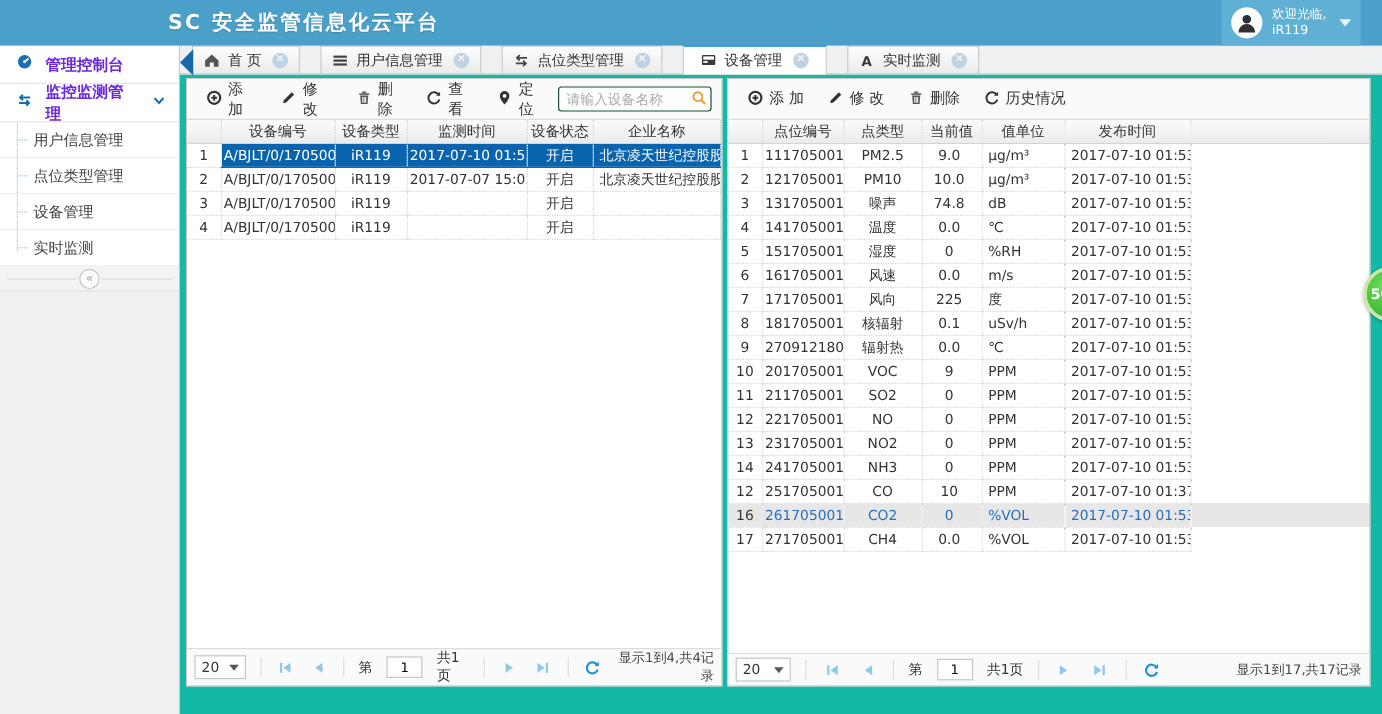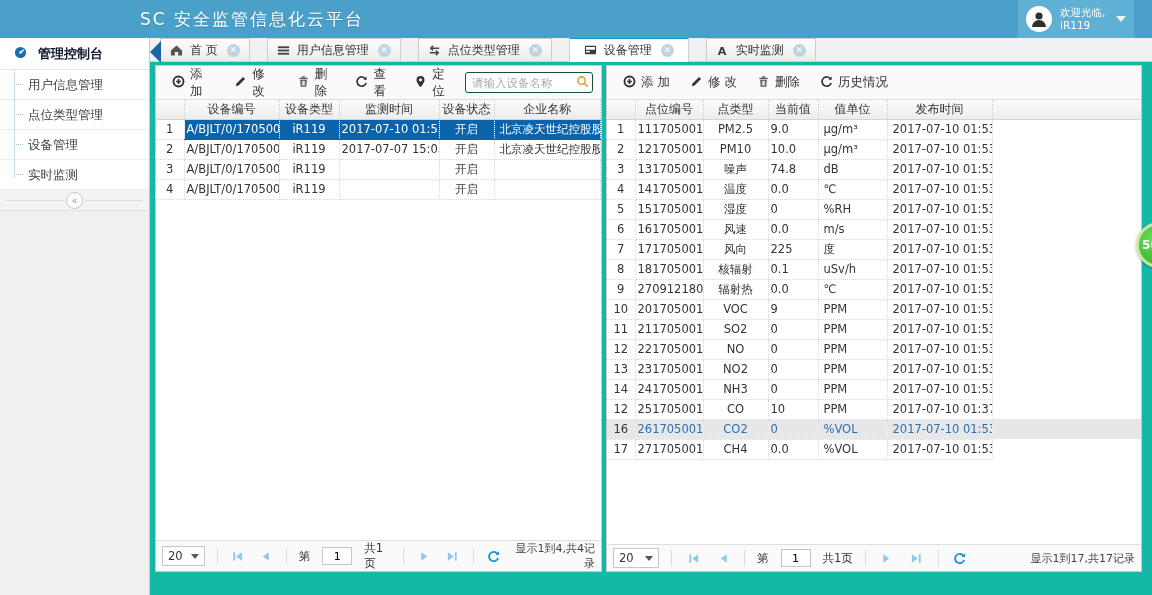--- a/index.html
+++ b/index.html
@@ -4,34 +4,34 @@
 <style>
   * { margin:0; padding:0; box-sizing:border-box; }
   html,body { width:1152px; height:595px; overflow:hidden; }
   body { font-family:"DejaVu Sans","Liberation Sans",sans-serif; font-size:12px; color:#333;
          background:#f0f0f0; position:relative; }
 
   
   .hdr { position:absolute; left:0; top:0; width:1152px; height:38px; background:#4aa0c9; z-index:5; }
   .logo { position:absolute; left:12px; top:3px; width:112px; height:32px; }
   .app-title { position:absolute; left:140px; top:0; height:38px; line-height:38px;
-               color:#fff; font-size:17px; letter-spacing:2px; font-weight:normal; text-shadow:0 1px 1px rgba(0,0,0,.15); }
+               color:#fff; font-size:17px; letter-spacing:2px; font-weight:bold; text-shadow:0 1px 1px rgba(0,0,0,.15); }
   .user-chip { position:absolute; right:18px; top:0; height:38px; width:116px; background:#60b0d6;
                display:flex; align-items:center; gap:8px; padding:0 8px; cursor:pointer; }
   .avatar { width:26px; height:26px; border-radius:50%; background:#fff; flex:0 0 26px;
             display:flex; align-items:center; justify-content:center; overflow:hidden; }
   .user-txt { color:#fff; font-size:10.5px; line-height:13px; flex:1; }
   .caret { width:0; height:0; border-left:5px solid transparent; border-right:5px solid transparent;
            border-top:6px solid #eaf4fa; }
 
   
   .sidebar { position:absolute; left:0; top:38px; width:150px; bottom:0; background:#fff;
              border-right:1px solid #c9c9c9; display:flex; flex-direction:column; z-index:2; }
   .side-group { height:32px; display:flex; align-items:center; gap:11px; padding:0 10px 0 14px;
-                color:#0f172a; font-weight:bold; font-size:13px; border-bottom:1px solid #e6e6e6;
+                color:#6d28d9; font-weight:bold; font-size:13px; border-bottom:1px solid #e6e6e6;
                 cursor:pointer; position:relative; }
   .side-group .gchev { margin-left:auto; }
   .subwrap { position:relative; }
   .subwrap::before { content:""; position:absolute; left:14px; top:0; bottom:13px; border-left:1px dotted #9cc4de; }
   .side-sub { height:30px; line-height:29px; padding-left:28px; font-size:12.5px; color:#444;
               border-bottom:1px solid #ededed; cursor:pointer; position:relative; }
   .side-sub::before { content:""; position:absolute; left:14px; top:14px; width:9px; border-top:1px dotted #9cc4de; }
   .collapse-bar { height:20px; background:#f3f3f3; display:flex; align-items:center; padding:0 6px; gap:0; cursor:pointer; }
   .collapse-bar .ln { flex:1; border-top:1px solid #ddd; }
   .collapse-bar .knob { width:17px; height:17px; border:1px solid #c2c8cd; border-radius:50%;
@@ -71,21 +71,21 @@
   .search-box input::placeholder { color:#aaa; }
   .search-box .mag { position:absolute; right:4px; top:3px; }
 
   .tblwrap { flex:1; overflow:hidden; position:relative; }
   table.grid { border-collapse:collapse; table-layout:fixed; width:100%; }
   table.grid th { height:19px; background:linear-gradient(#fbfbfb,#ececec); font-weight:normal;
         font-size:12px; color:#333; border-right:1px dotted #c8c8c8; border-bottom:1px solid #d4d4d4; overflow:hidden; white-space:nowrap; }
   table.grid td { height:20px; font-size:11.5px; color:#333; border-right:1px dotted #d8d8d8;
         border-bottom:1px dotted #d8d8d8; text-align:center; overflow:hidden; white-space:nowrap; padding:0 2px; }
   table.grid td.al { text-align:left; padding-left:5px; }
-  table.grid td.ar { text-align:left; padding-right:6px; }
+  table.grid td.ar { text-align:center; padding-right:6px; }
   table.grid td.filler, table.grid th.filler { border-right:none; border-bottom:none; }
   table.grid th.filler { border-bottom:1px solid #d4d4d4; }
   tr.selected td:not(.numcell) { background:#0a64ad; color:#fff; border-right:1px dotted #3f87c2; border-bottom:1px solid #0a64ad; }
   tr.hovered td { background:#e7e7e7; }
   tr.hovered td:not(.numcell) { color:#2a6fb5; }
 
   .pager { flex:0 0 27px; background:#fafafa; border-top:1px solid #ddd; display:flex;
            align-items:center; padding:0 6px; gap:12px; font-size:11.5px; color:#333; }
   .psel { width:46px; height:20px; border:1px solid #c6c6c6; background:#fff; display:flex;
           align-items:center; justify-content:space-between; padding:0 5px; cursor:pointer; }
@@ -122,20 +122,32 @@
 </div>
 
 <div class="sidebar">
   <div class="side-group">
     <span class="ticon"><svg width="13" height="13" viewBox="0 0 14 14">
           <circle cx="7" cy="7" r="6" fill="#1b6eb0"></circle>
           <path d="M7 7 L10.5 4" stroke="#fff" stroke-width="1.6"></path>
           <circle cx="7" cy="7" r="1.3" fill="#fff"></circle>
         </svg></span>
     <span>管理控制台</span>
+  </div>
+  <div class="side-group">
+    <span class="ticon"><svg width="13" height="13" viewBox="0 0 14 14">
+          <g stroke="#1b6eb0" stroke-width="1.8" fill="none">
+            <path d="M12 4.5 H3 M5.5 2 L3 4.5 L5.5 7"></path>
+            <path d="M2 9.5 H11 M8.5 7 L11 9.5 L8.5 12"></path>
+          </g>
+        </svg></span>
+    <span>监控监测管理</span>
+    <span class="gchev"><svg width="13" height="13" viewBox="0 0 14 14">
+          <path d="M3 5 L7 9.5 L11 5" stroke="#1b6eb0" stroke-width="1.8" fill="none"></path>
+        </svg></span>
   </div>
   <div class="subwrap" id="side-subitems">
       <div class="side-sub">用户信息管理</div>
       <div class="side-sub">点位类型管理</div>
       <div class="side-sub">设备管理</div>
       <div class="side-sub">实时监测</div>
     </div>
   <div class="collapse-bar">
     <span class="ln"></span>
     <span class="knob">«</span>

